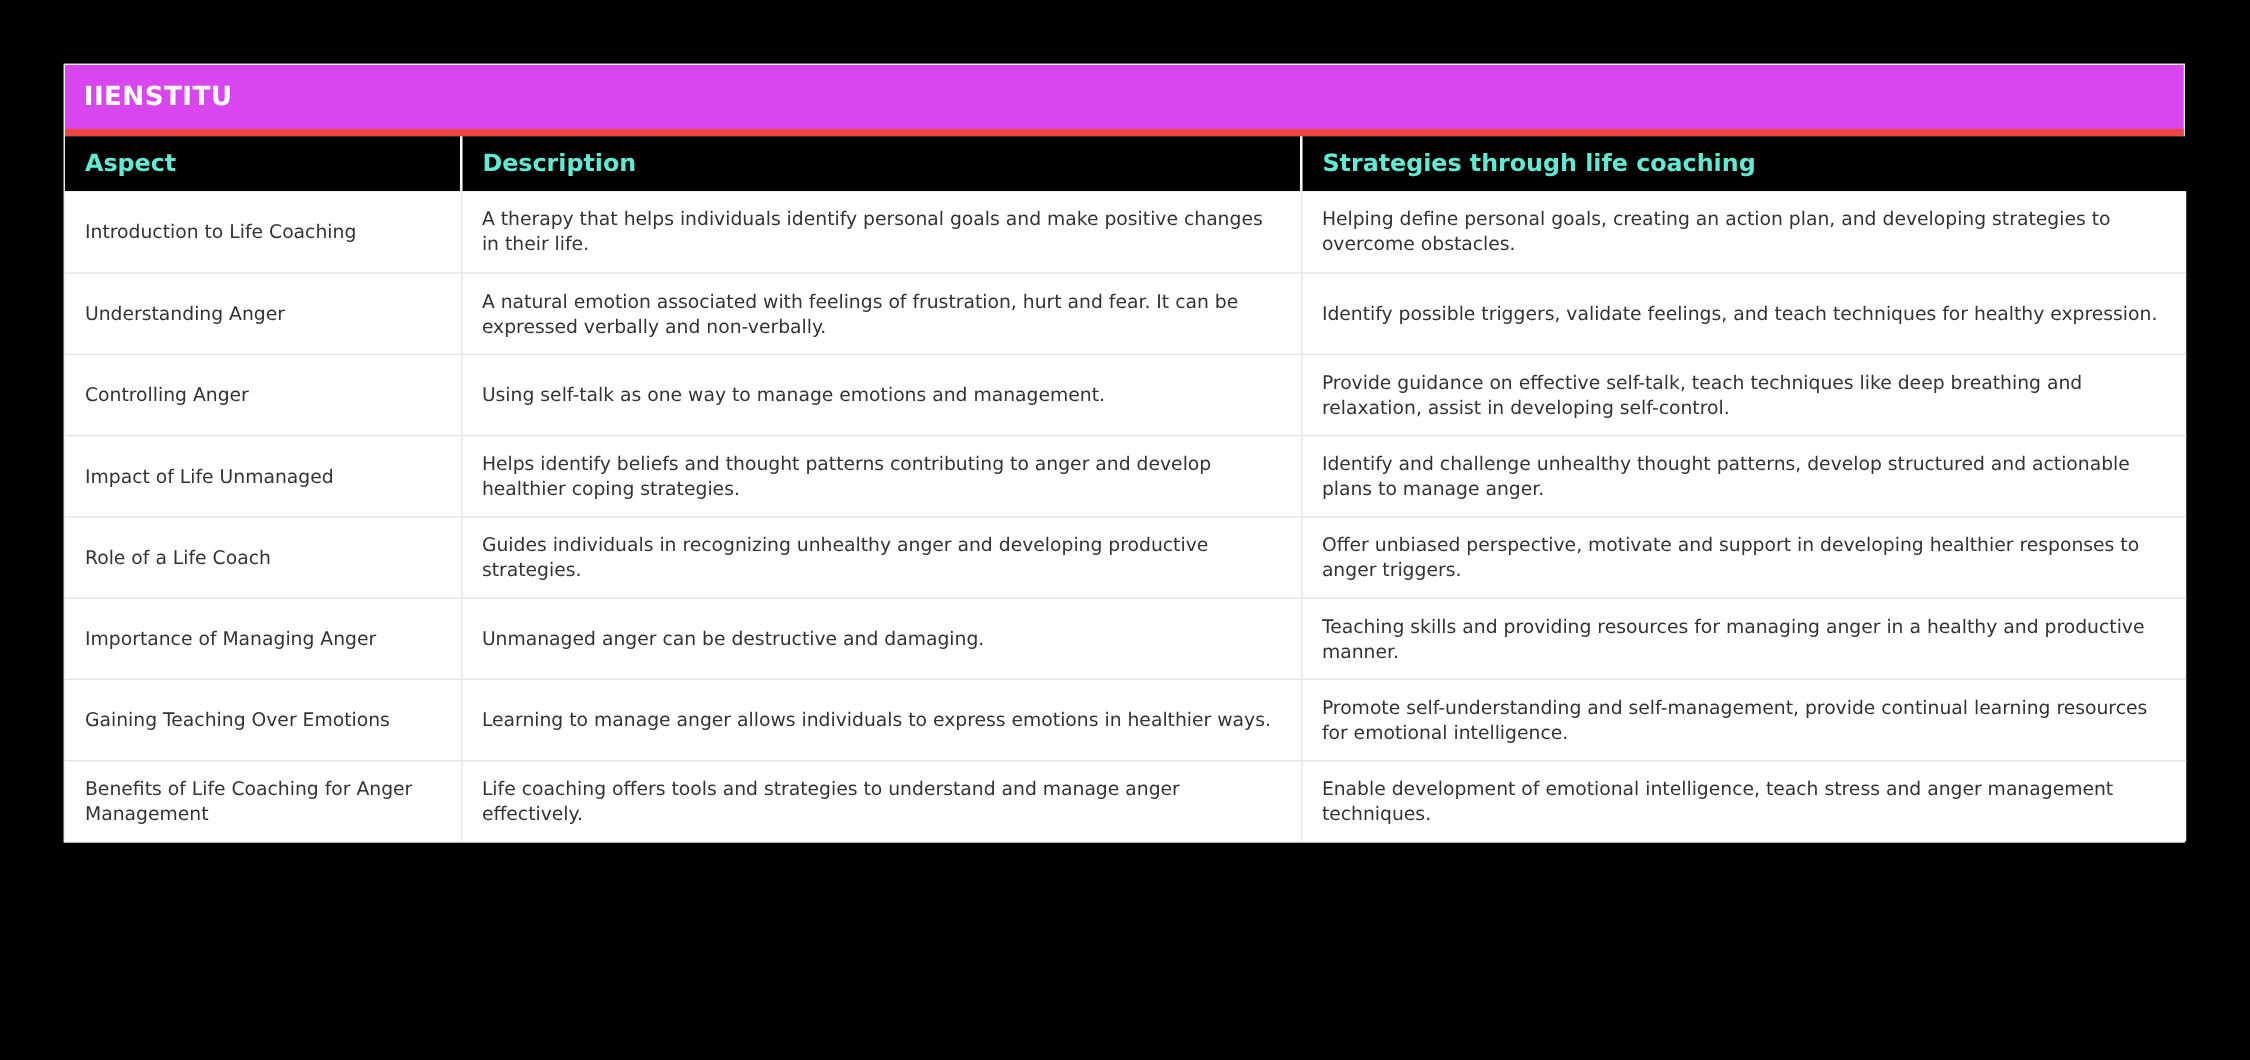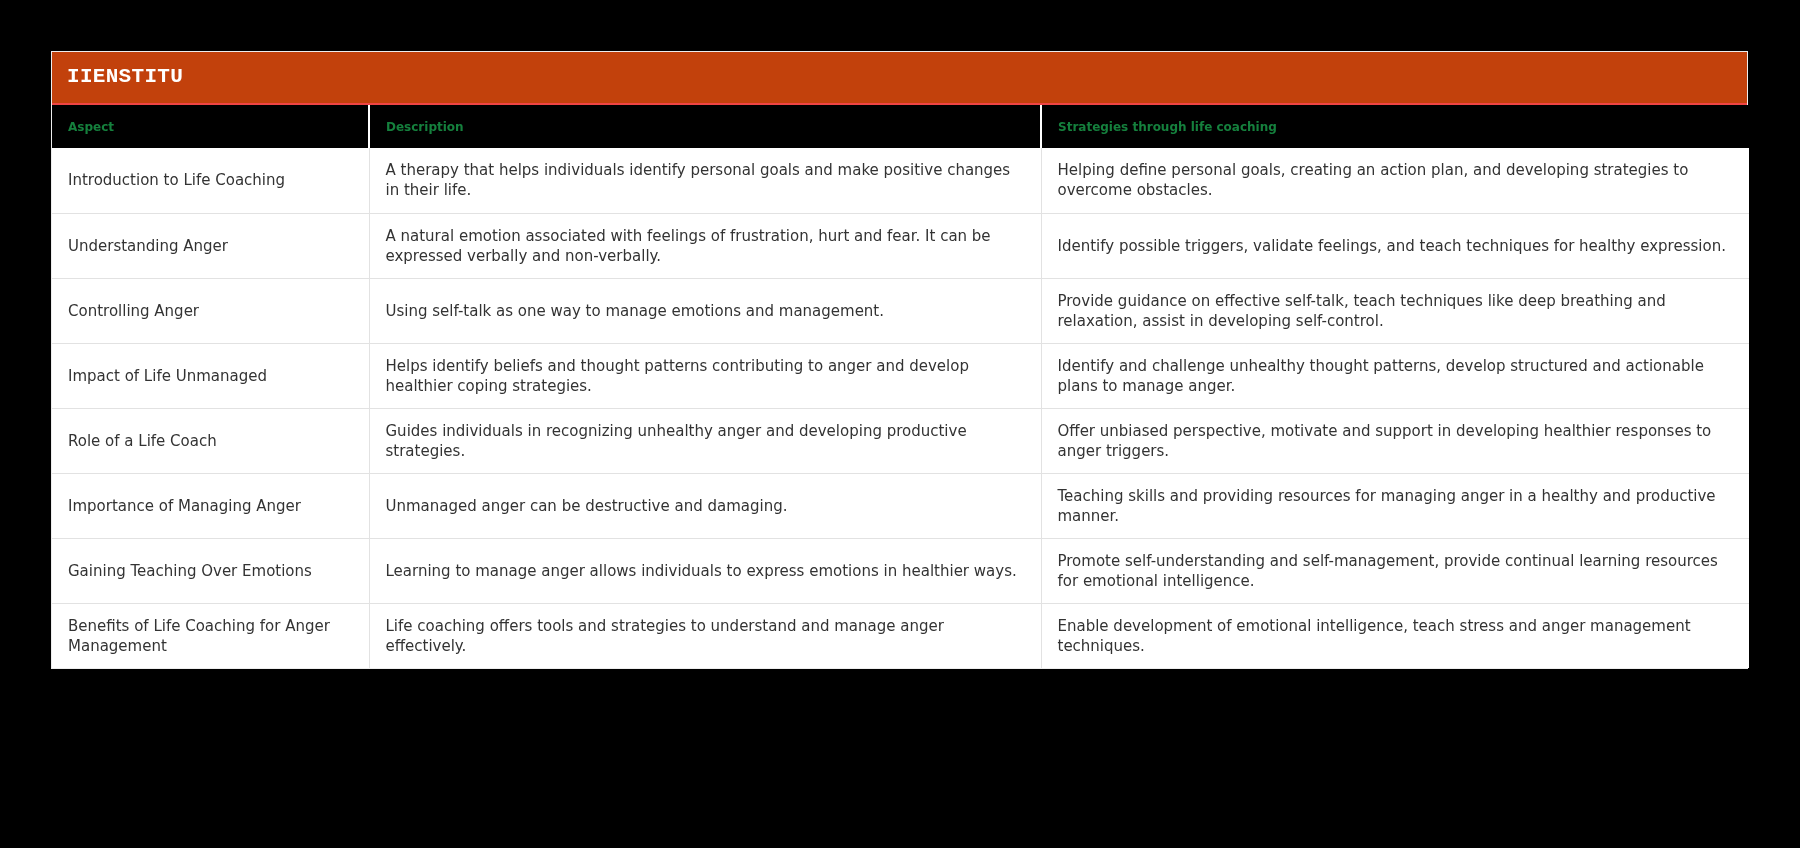--- a/index.html
+++ b/index.html
@@ -18,42 +18,41 @@
   .card {
     position: absolute;
     left: 51px;
     top: 51px;
     width: 1697px;
     background: #ffffff;
     border: 1px solid #ededed;
     box-sizing: border-box;
   }
   .brand-bar {
-    background: #c2410c;
-    border-bottom: 2px solid #ef4444;
+    background: #d946ef;
+    border-bottom: 6px solid #ef4444;
     padding: 12px 15px 13px 15px;
-    font-family: Liberation Mono, monospace;
   }
   .brand-bar h1 {
     margin: 0;
     color: #ffffff;
     font-size: 21px;
     font-weight: bold;
     letter-spacing: 0.3px;
     line-height: 26px;
   }
   table.data-table {
     width: 100%;
     border-collapse: collapse;
     table-layout: fixed;
   }
   table.data-table thead th {
     background: #000000;
-    color: #15803d;
-    font-size: 12px;
+    color: #5eead4;
+    font-size: 19px;
     font-weight: bold;
     text-align: left;
     padding: 11px 16px;
     height: 43px;
     box-sizing: border-box;
     vertical-align: middle;
     border-left: 2px solid #ffffff;
   }
   table.data-table thead th:first-child {
     border-left: none;

